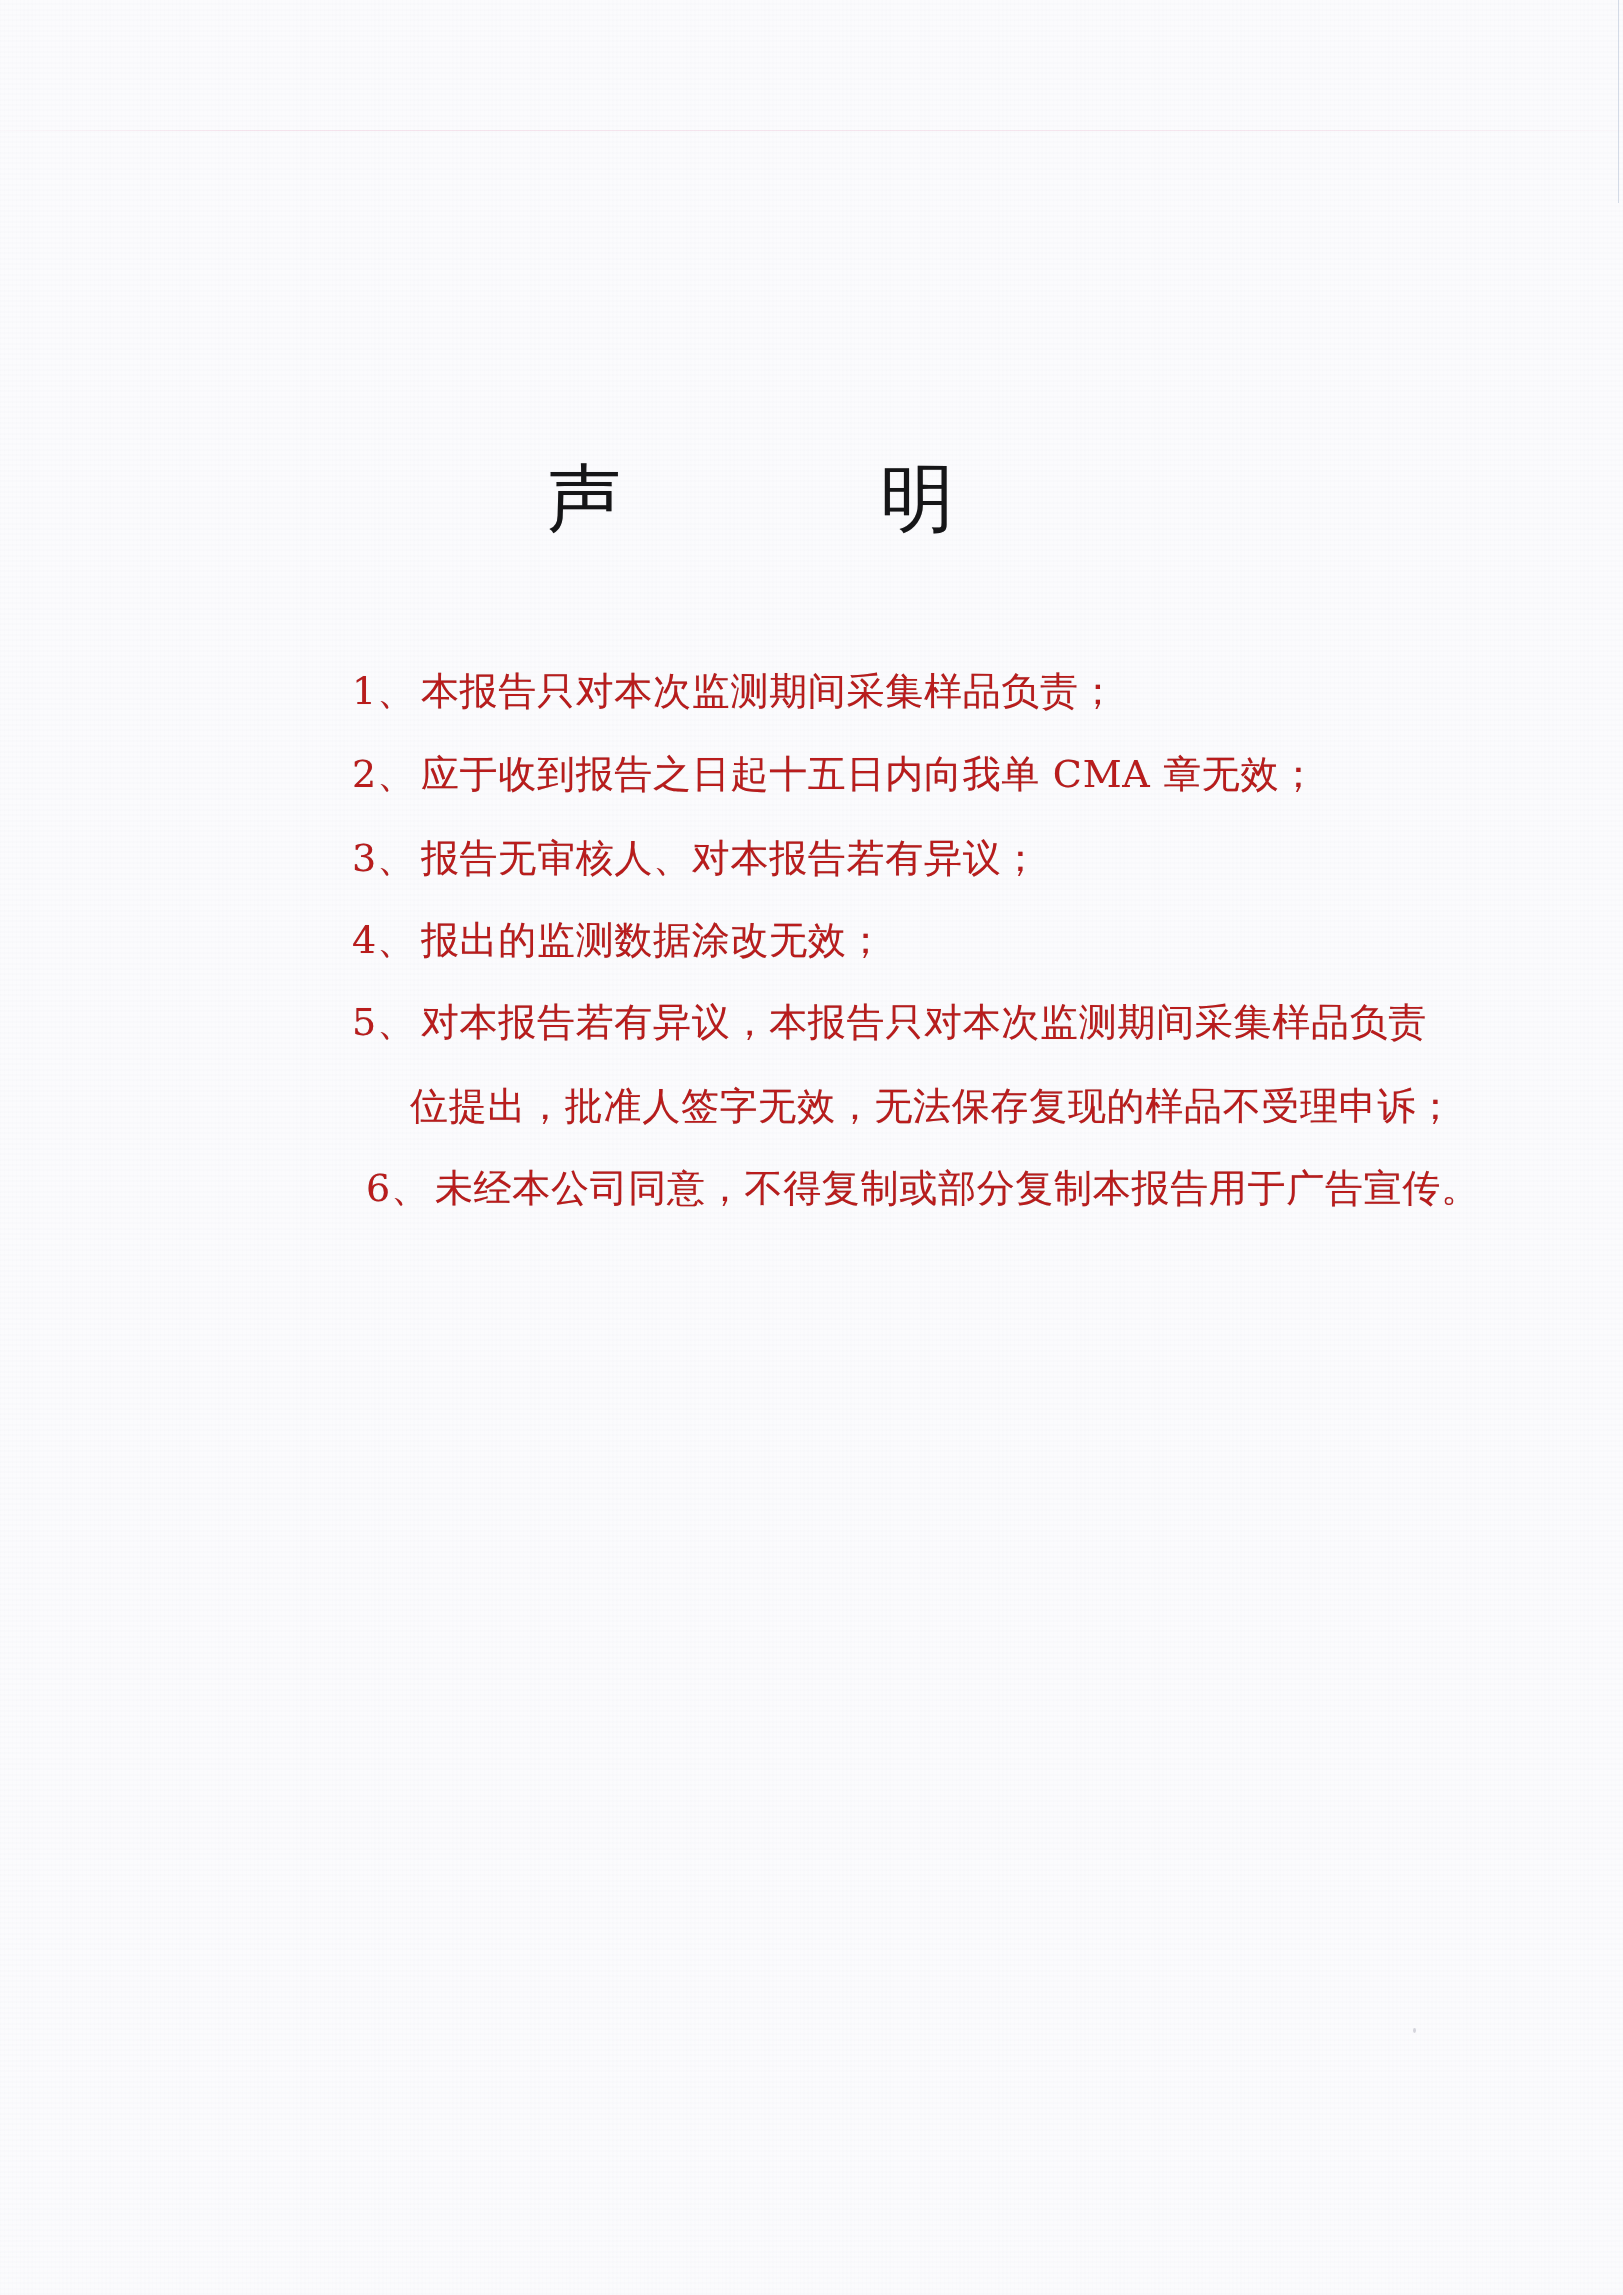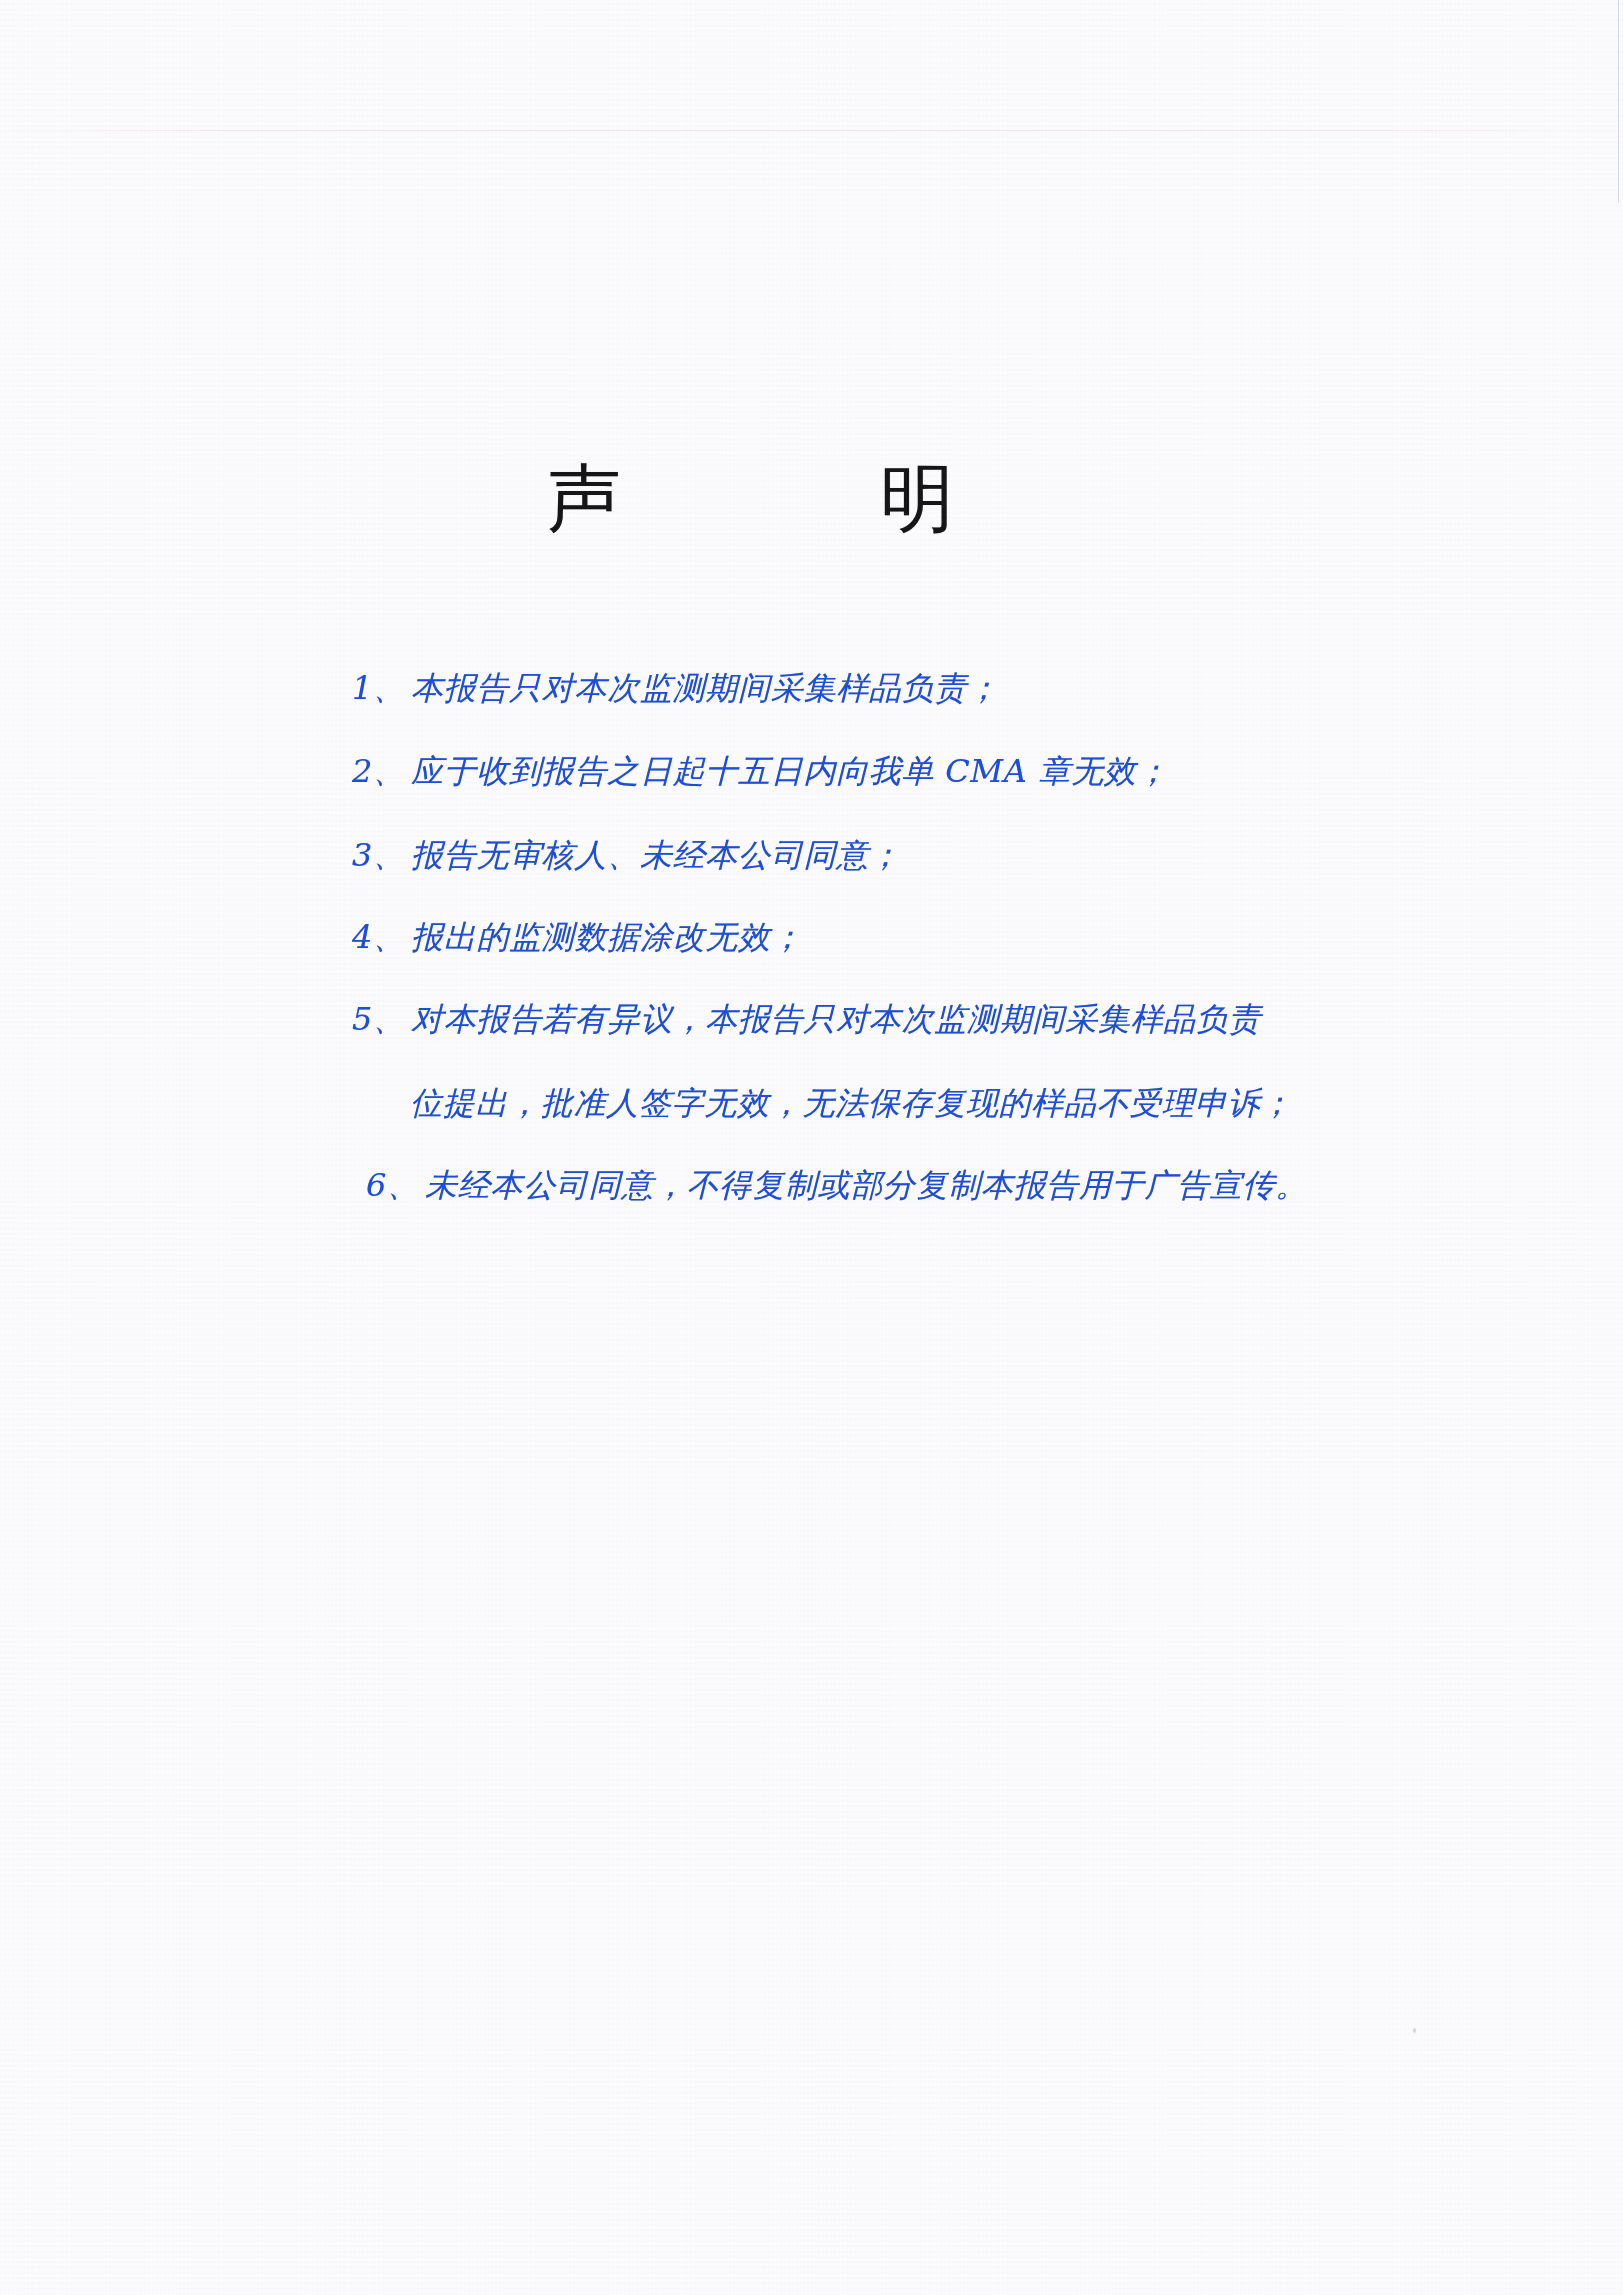--- a/index.html
+++ b/index.html
@@ -29,27 +29,26 @@
     gap: 259px;
     font-size: 74px;
     line-height: 1.15;
     color: #161618;
     text-shadow: 0 0 0.7px rgba(0,0,0,0.35);
   }
 
   
   .stmt {
     position: absolute;
-    font-size: 32px;
+    font-size: 38px;
     line-height: 1.1;
     white-space: nowrap;
     letter-spacing: 0.7px;
-    color: #1d4ed8;
+    color: #b91c1c;
     text-shadow: 0 0 0.7px rgba(0,0,0,0.30);
-    font-style: italic;
   }
   .stmt .num {
     margin-right: 5.3px;
   }
   .s1  { top: 671px; left: 352px; }
   .s2  { top: 754px; left: 352px; }
   .s3  { top: 838px; left: 352px; }
   .s4  { top: 920px; left: 352px; }
   .s5a { top: 1002px; left: 352px; }
   .s5b { top: 1086px; left: 410px; }
@@ -96,21 +95,21 @@
 
 <div class="stmt s1">
   <span class="num">1、</span><span>本报告只对本次监测期间采集样品负责；</span>
 </div>
 
 <div class="stmt s2">
   <span class="num">2、</span><span>应于收到报告之日起十五日内向我单 CMA 章无效；</span>
 </div>
 
 <div class="stmt s3">
-  <span class="num">3、</span><span>报告无审核人、未经本公司同意；</span>
+  <span class="num">3、</span><span>报告无审核人、对本报告若有异议；</span>
 </div>
 
 <div class="stmt s4">
   <span class="num">4、</span><span>报出的监测数据涂改无效；</span>
 </div>
 
 <div class="stmt s5a">
   <span class="num">5、</span><span>对本报告若有异议，本报告只对本次监测期间采集样品负责</span>
 </div>
 

